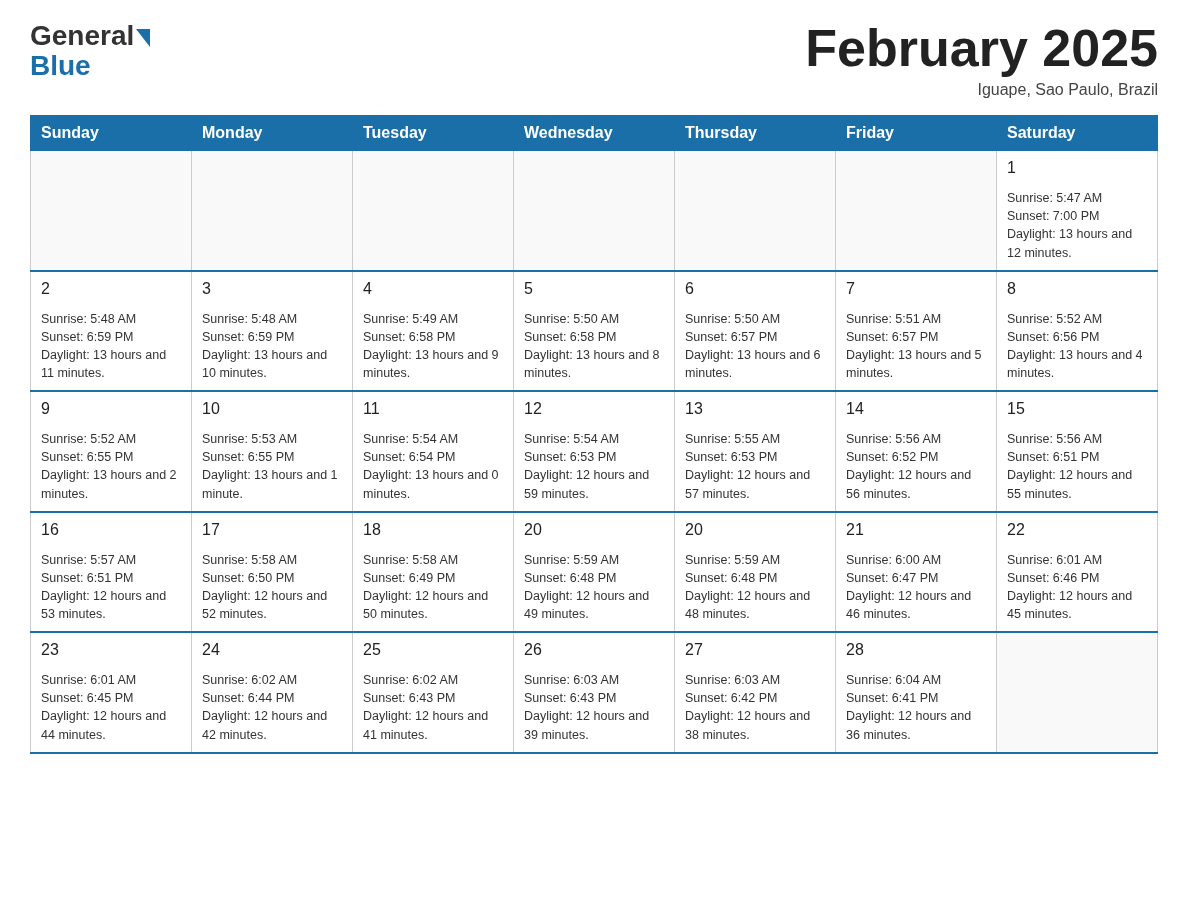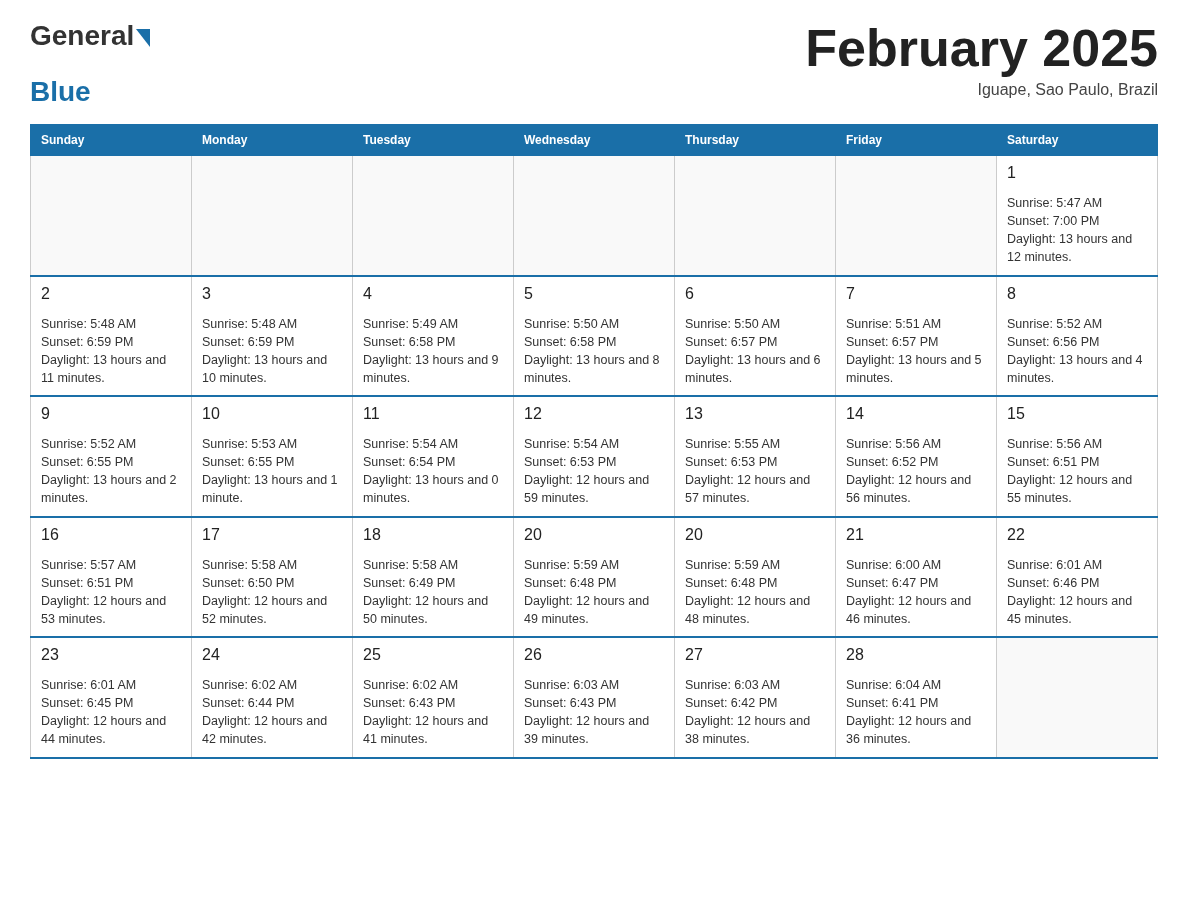--- a/index.html
+++ b/index.html
@@ -13,21 +13,20 @@
     .header {
       display: flex;
       justify-content: space-between;
       align-items: flex-start;
       margin-bottom: 16px;
     }
     .logo {
       display: flex;
       flex-direction: column;
       align-items: flex-start;
-      gap: 26px;
     }
     .logo-top {
       display: flex;
       align-items: center;
     }
     .logo-general {
       font-size: 28px;
       font-weight: bold;
       color: #333;
     }
@@ -63,21 +62,21 @@
     }
     table {
       width: 100%;
       border-collapse: collapse;
     }
     thead th {
       background-color: #1a6fa8;
       color: #fff;
       text-align: left;
       padding: 8px 10px;
-      font-size: 12px;
+      font-size: 16px;
       font-weight: bold;
       border: 1px solid #1a6fa8;
     }
     tbody td {
       vertical-align: top;
       padding: 8px 10px;
       border: 1px solid #ccc;
       font-size: 13px;
       color: #333;
       width: 14.28%;

